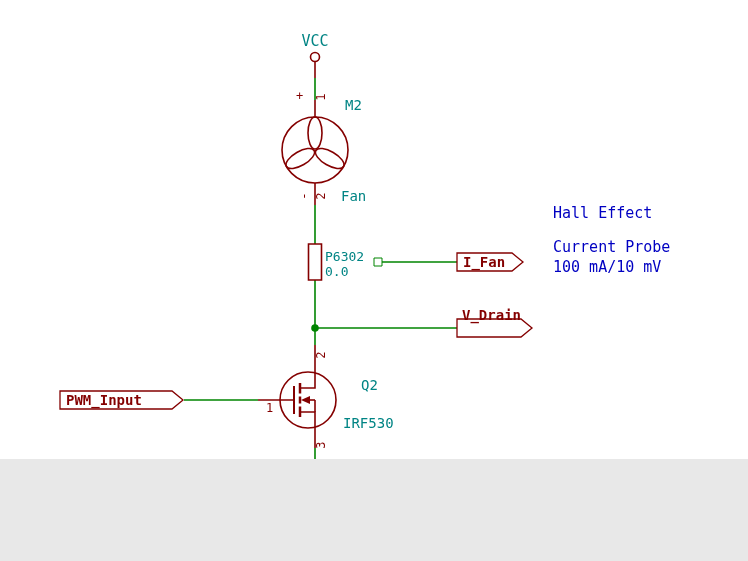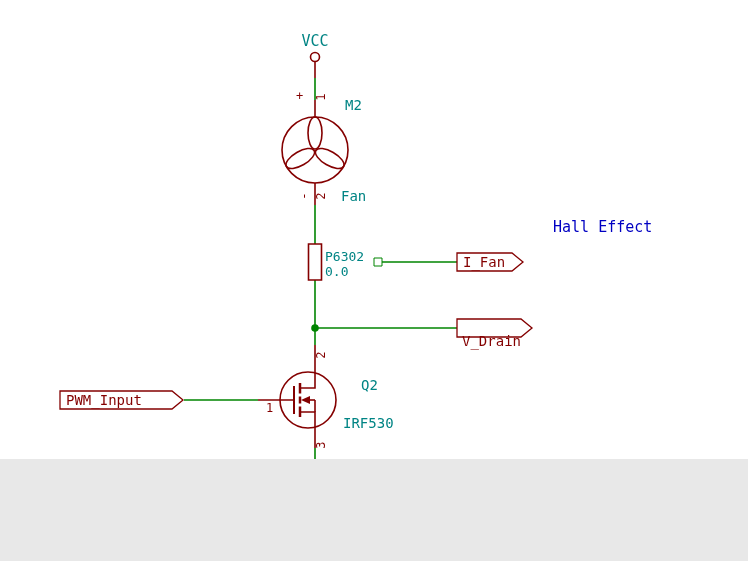--- a/index.html
+++ b/index.html
@@ -22,21 +22,21 @@
   .txt{position:absolute;white-space:pre;line-height:1.1;}
   .fields{color:var(--fields);font-size:14px;}
   .fields-sm{color:var(--fields);font-size:13px;}
   .pwr{color:var(--fields);font-size:15px;text-align:center;}
   .pin{color:var(--symbol);font-size:12px;}
   .pinrot{
     position:absolute;width:16px;height:16px;line-height:16px;
     text-align:center;color:var(--symbol);font-size:12px;
     transform:rotate(-90deg);transform-origin:center;white-space:pre;
   }
-  .hlabel{color:var(--label);font-size:14px;}
+  .hlabel{color:var(--label);font-size:14px;font-weight:bold;}
   .note{color:var(--notes);font-size:15px;}
   svg line,svg circle,svg rect,svg polygon,svg polyline,svg path,svg ellipse{vector-effect:non-scaling-stroke;}
 </style>
 </head>
 <body>
 
 <div id="canvas">
 
   <svg id="gfx" width="748" height="561" viewBox="0 0 748 561">
 
@@ -109,18 +109,20 @@
   <div class="txt fields-sm" style="left:325px;top:250px;text-align:right;">P6302</div>
   <div class="txt fields-sm" style="left:325px;top:265px;">0.0</div>
 
   <div class="txt fields" style="left:361px;top:378px;">Q2</div>
   <div class="txt fields" style="left:343px;top:416px;">IRF530</div>
   <div class="txt pin" style="left:266px;top:402px;">1</div>
   <div class="pinrot" style="left:313px;top:347px;">2</div>
   <div class="pinrot" style="left:313px;top:437px;">3</div>
 
   <div class="txt hlabel" style="left:463px;top:255px;">I_Fan</div>
-  <div class="txt hlabel" style="left:462px;top:334px;">V_Drain</div>
+  <div class="txt hlabel" style="left:462px;top:308px;">V_Drain</div>
   <div class="txt hlabel" style="left:66px;top:393px;">PWM_Input</div>
 
-  <div class="txt note" style="left:553px;top:219px;">Hall Effect</div>
+  <div class="txt note" style="left:553px;top:205px;">Hall Effect</div>
+  <div class="txt note" style="left:553px;top:239px;">Current Probe</div>
+  <div class="txt note" style="left:553px;top:259px;">100 mA/10 mV</div>
 
 </div>
 
 </body></html>

